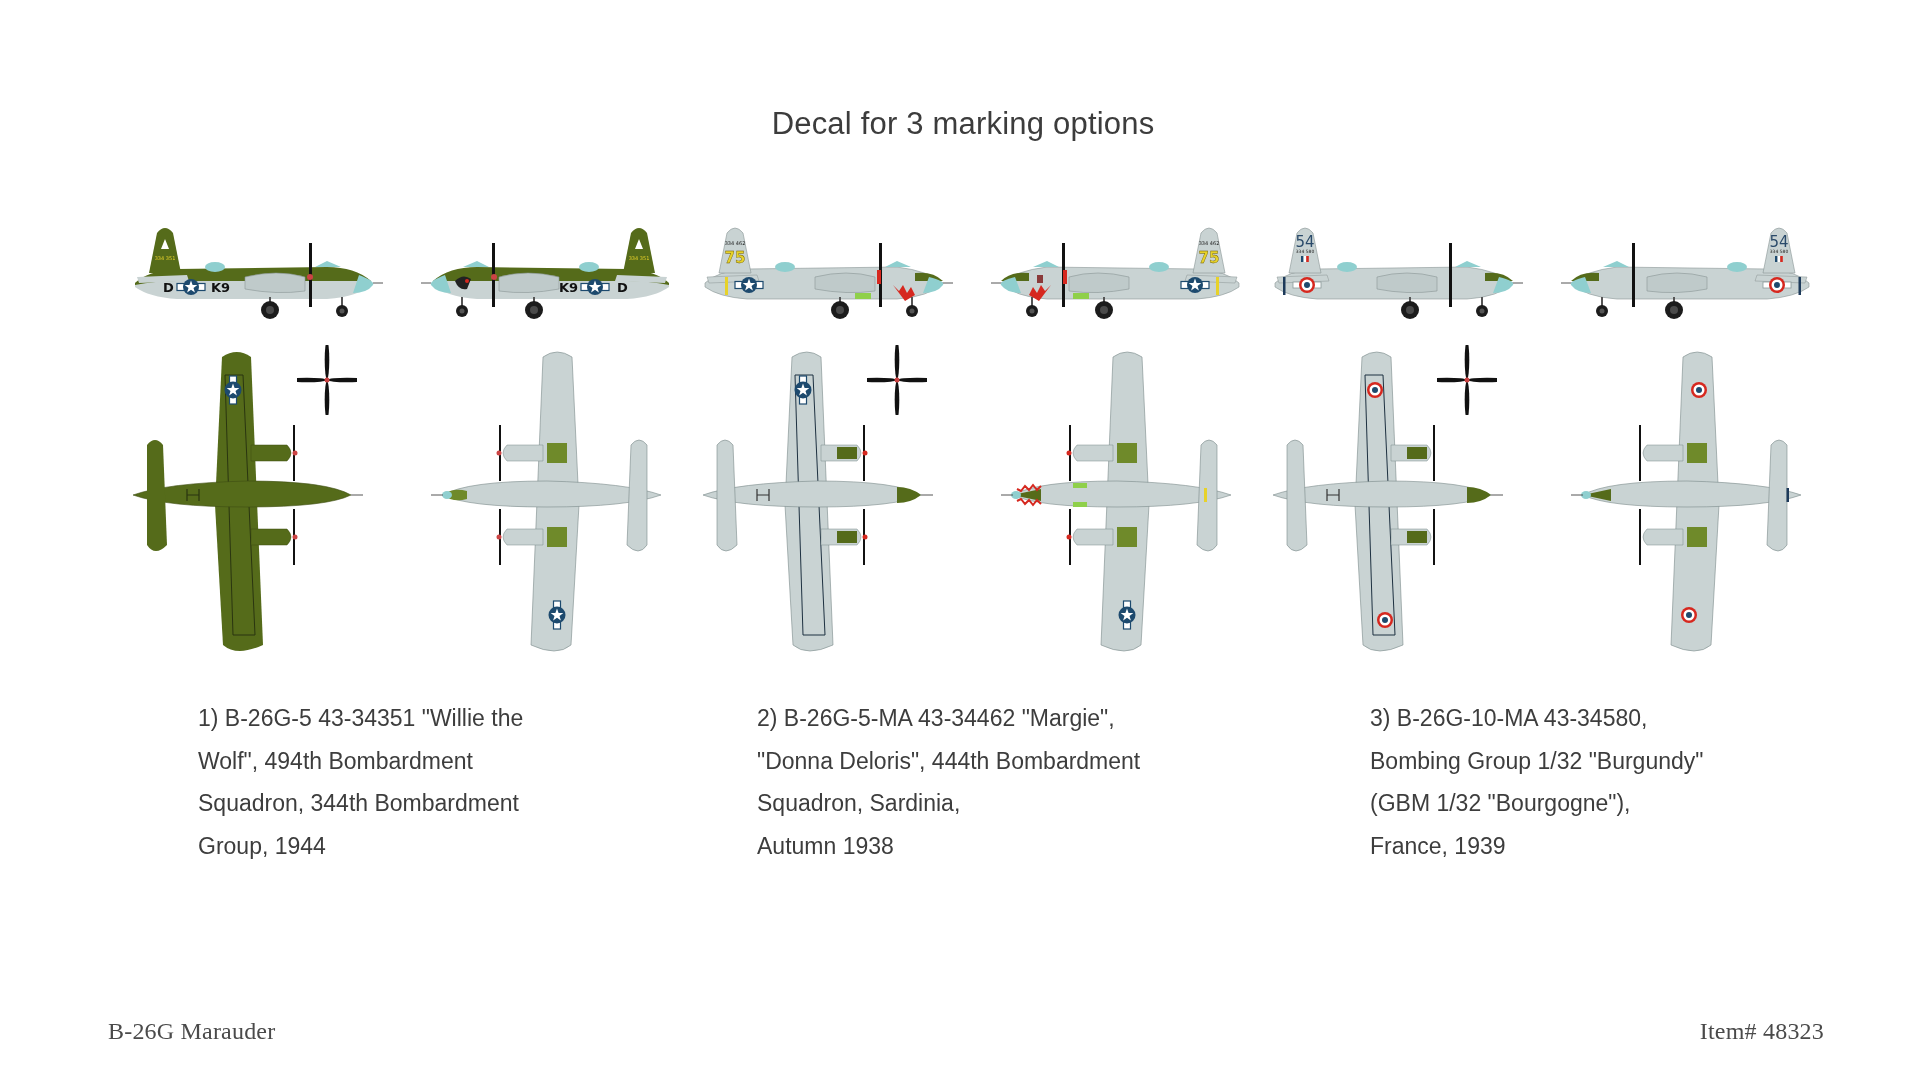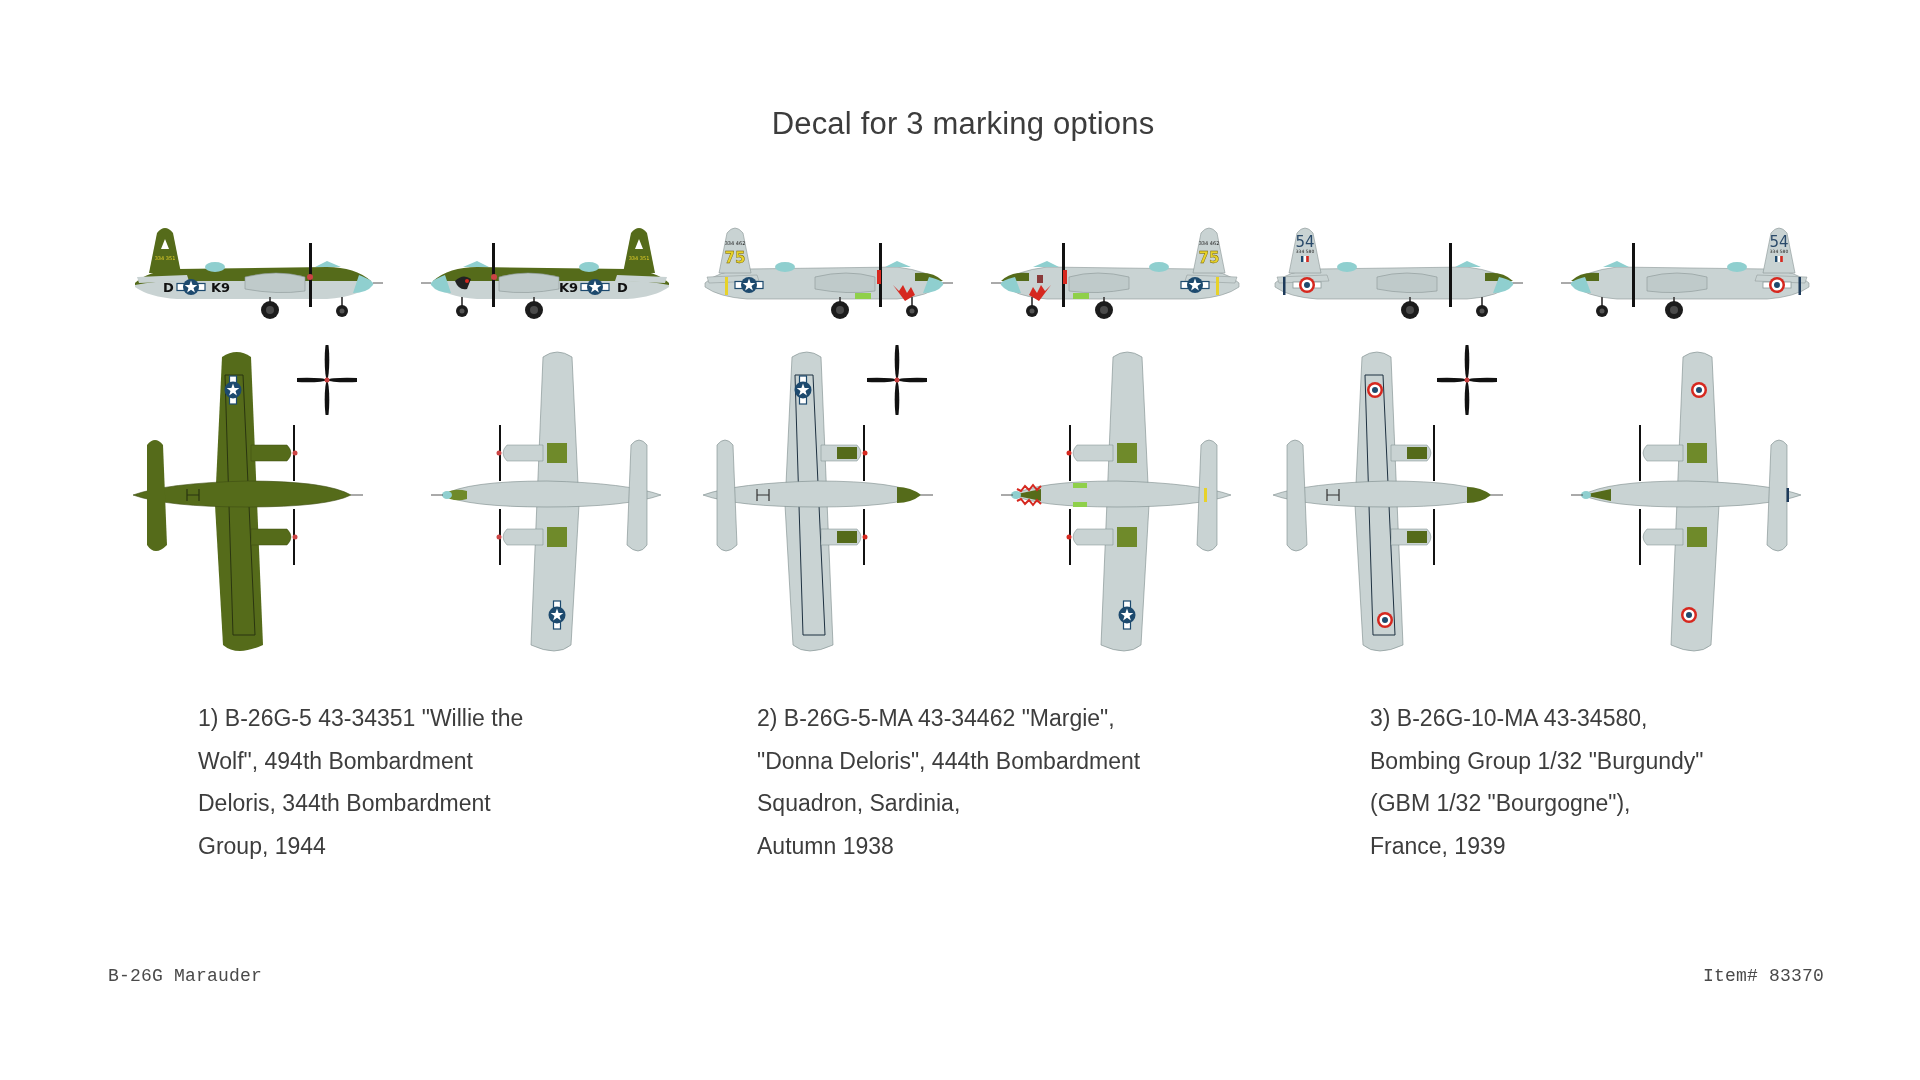--- a/index.html
+++ b/index.html
@@ -13,22 +13,22 @@
   }
   .option { position: absolute; top: 215px; width: 560px; height: 440px; }
   .side-row { position: absolute; top: 0; left: 0; width: 560px; height: 110px; }
   .plan-row { position: absolute; top: 130px; left: 0; width: 560px; height: 310px; }
   .view { position: absolute; }
   .caption {
     position: absolute; top: 697px; font-size: 23px; line-height: 42.5px; color: #3d3d3d;
     white-space: nowrap;
   }
   .footer {
-    position: absolute; top: 966px; font-size: 18px; color: #4a4a4a;
-    font-family: Liberation Mono, monospace; font-weight: normal; letter-spacing: 0.2px;
+    position: absolute; top: 1018px; font-size: 24px; color: #4a4a4a;
+    font-family: Liberation Serif, serif; font-weight: normal; letter-spacing: 0.2px;
   }
   .footer.left { left: 108px; }
   .footer.right { right: 96px; }
   svg { display: block; }
 </style>
 </head>
 <body>
 
 <svg width="0" height="0" style="position:absolute">
   <defs>
@@ -412,30 +412,30 @@
         <use href="#roundel" x="142" y="45"></use>
         <use href="#roundel" x="132" y="270"></use>
       </svg>
     </div>
   </div>
 </div>
 
 <div class="caption" style="left:198px;">
   <div>1) B-26G-5 43-34351 "Willie the</div>
   <div>Wolf", 494th Bombardment</div>
-  <div>Deloris, 344th Bombardment</div>
+  <div>Squadron, 344th Bombardment</div>
   <div>Group, 1944</div>
 </div>
 <div class="caption" style="left:757px;">
   <div>2) B-26G-5-MA 43-34462 "Margie",</div>
   <div>"Donna Deloris", 444th Bombardment</div>
   <div>Squadron, Sardinia,</div>
   <div>Autumn 1938</div>
 </div>
 <div class="caption" style="left:1338px;margin-left:32px;">
   <div>3) B-26G-10-MA 43-34580,</div>
   <div>Bombing Group 1/32 "Burgundy"</div>
   <div>(GBM 1/32 "Bourgogne"),</div>
   <div>France, 1939</div>
 </div>
 
 <div class="footer left">B-26G Marauder</div>
-<div class="footer right">Item# 83370</div>
+<div class="footer right">Item# 48323</div>
 
 </body></html>

